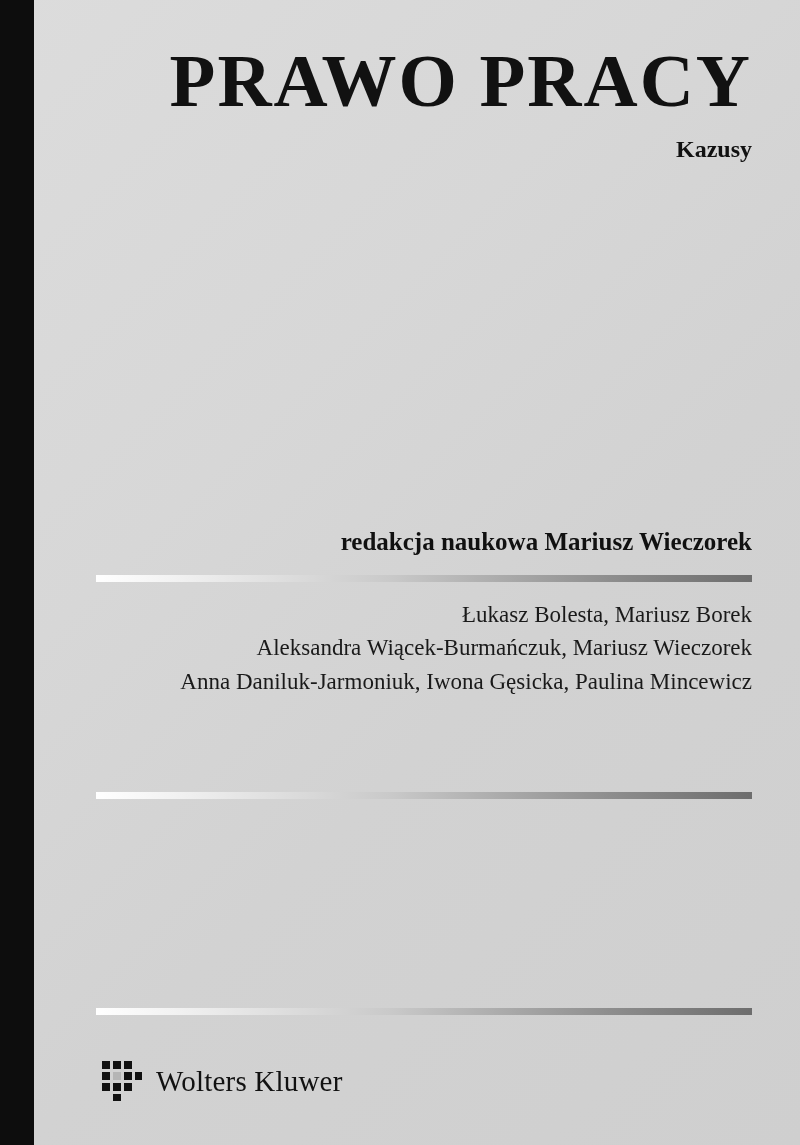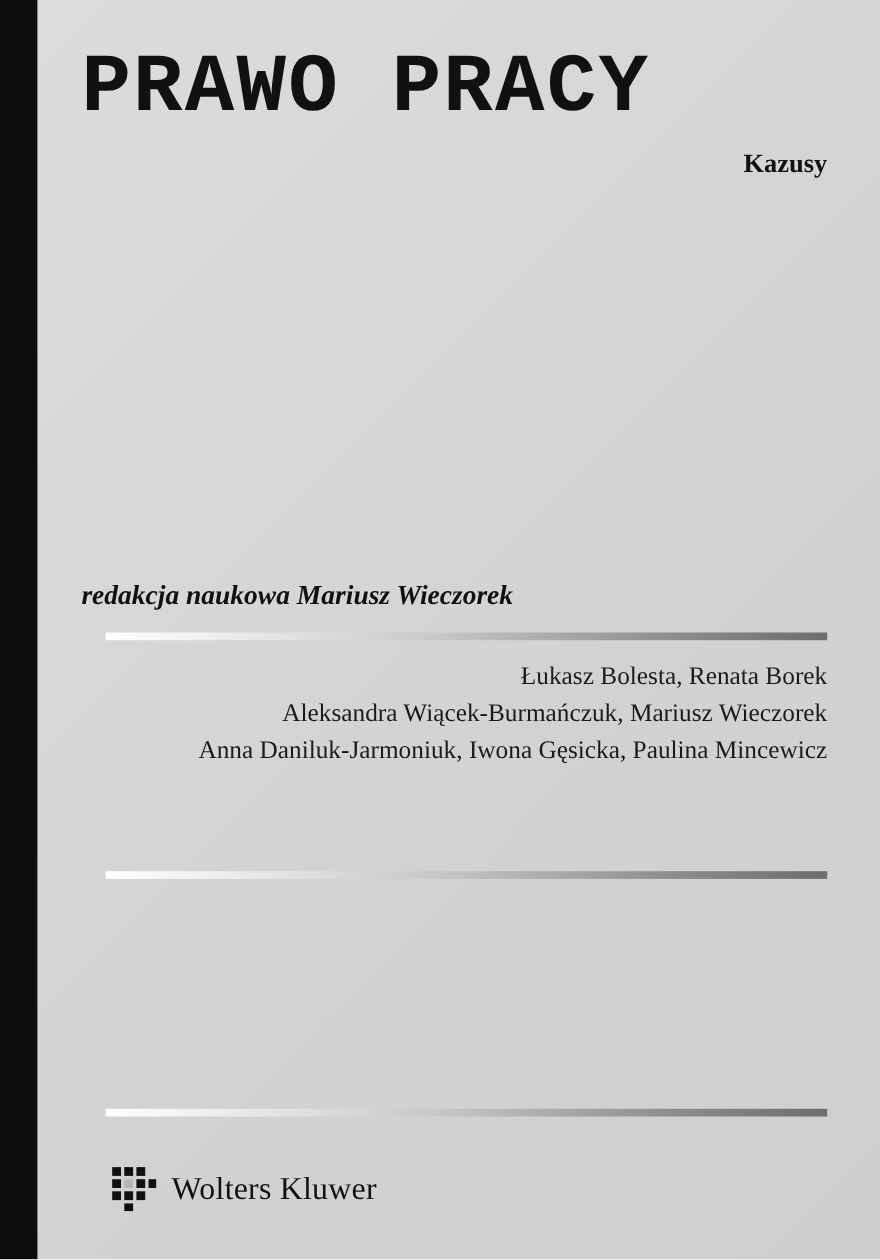--- a/index.html
+++ b/index.html
@@ -31,21 +31,22 @@
     left: 34px;
     top: 0;
     right: 0;
     bottom: 0;
   }
   .title {
     position: absolute;
     top: 42px;
     right: 48px;
     left: 40px;
-    font-family: Liberation Mono, monospace;
+    text-align: right;
+    font-family: Liberation Serif, serif;
     font-weight: bold;
     font-size: 75px;
     letter-spacing: 2px;
     color: #111111;
     line-height: 1.05;
     white-space: nowrap;
   }
   .subtitle {
     position: absolute;
     top: 135px;
@@ -56,26 +57,25 @@
     font-weight: bold;
     font-size: 24px;
     color: #111111;
     line-height: 1.2;
   }
   .editor {
     position: absolute;
     top: 528px;
     right: 48px;
     left: 40px;
-    text-align: left;
+    text-align: right;
     font-family: "Liberation Serif", serif;
     font-weight: bold;
     font-size: 25px;
     color: #111111;
-    font-style: italic;
   }
   .rule {
     position: absolute;
     height: 7px;
     left: 62px;
     right: 48px;
     background: linear-gradient(to right, #ffffff 0%, #f2f2f2 12%, #c9c9c9 45%, #8e8e8e 78%, #6d6d6d 100%);
   }
   .rule.r1 { top: 575px; }
   .rule.r2 { top: 792px; }
@@ -127,21 +127,21 @@
 
     <div class="title">PRAWO PRACY</div>
 
     <div class="subtitle">Kazusy</div>
 
     <div class="editor">redakcja naukowa Mariusz Wieczorek</div>
 
     <div class="rule r1"></div>
 
     <div class="authors">
-      <div>Łukasz Bolesta, Renata Borek</div>
+      <div>Łukasz Bolesta, Mariusz Borek</div>
       <div>Aleksandra Wiącek-Burmańczuk, Mariusz Wieczorek</div>
       <div>Anna Daniluk-Jarmoniuk, Iwona Gęsicka, Paulina Mincewicz</div>
     </div>
 
     <div class="rule r2"></div>
     <div class="rule r3"></div>
 
     <div class="logo">
       <span class="logo-mark">
         <svg viewBox="0 0 44 44" width="44" height="44" aria-hidden="true">

